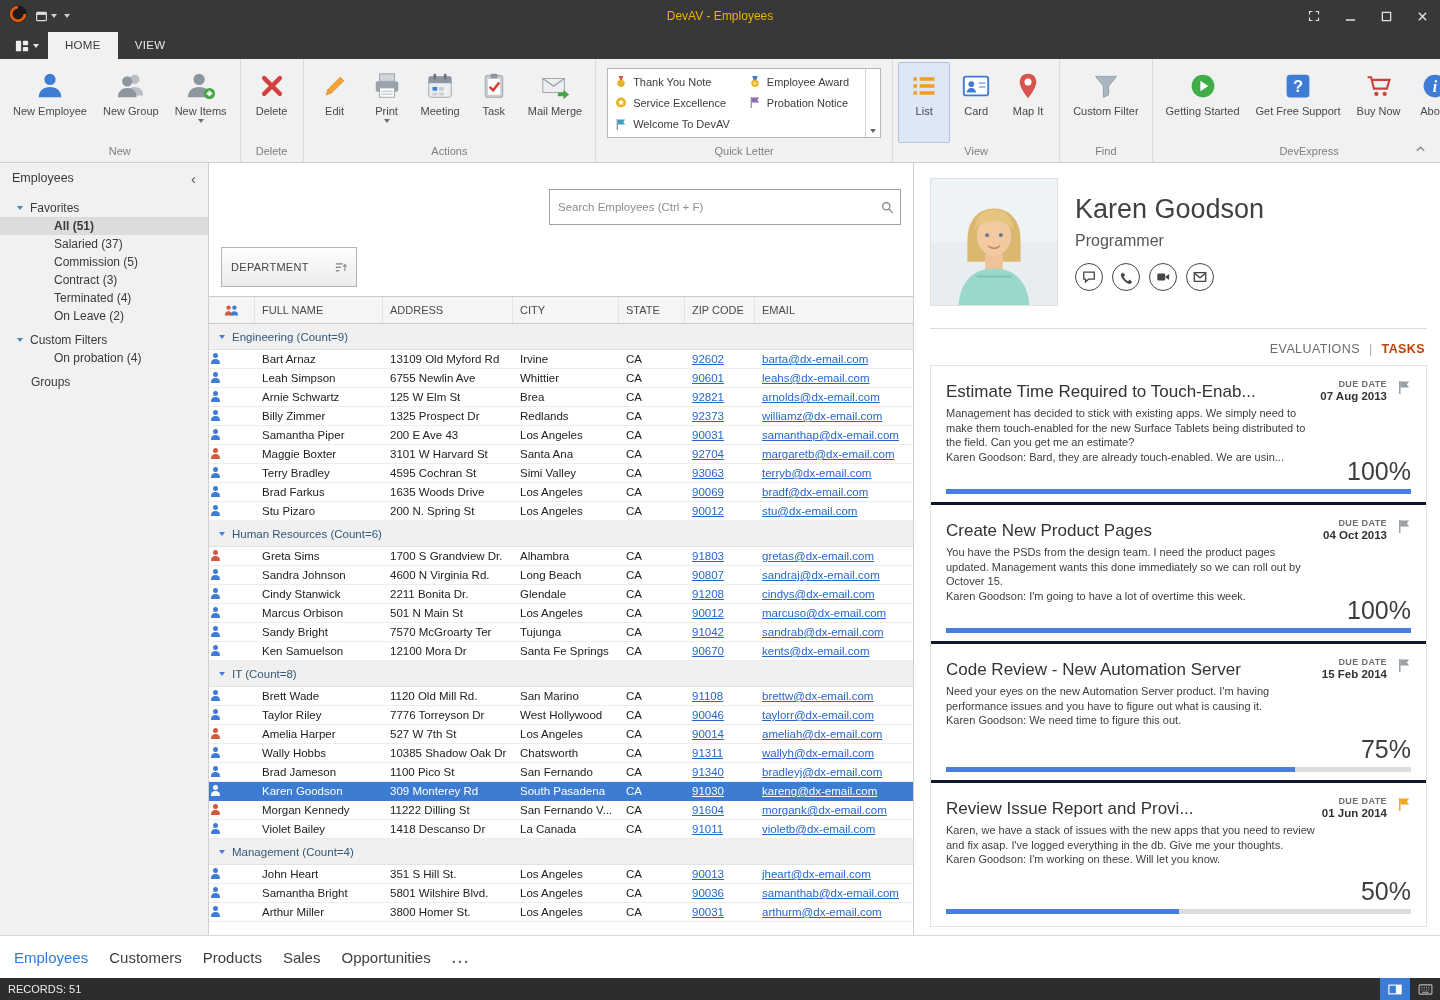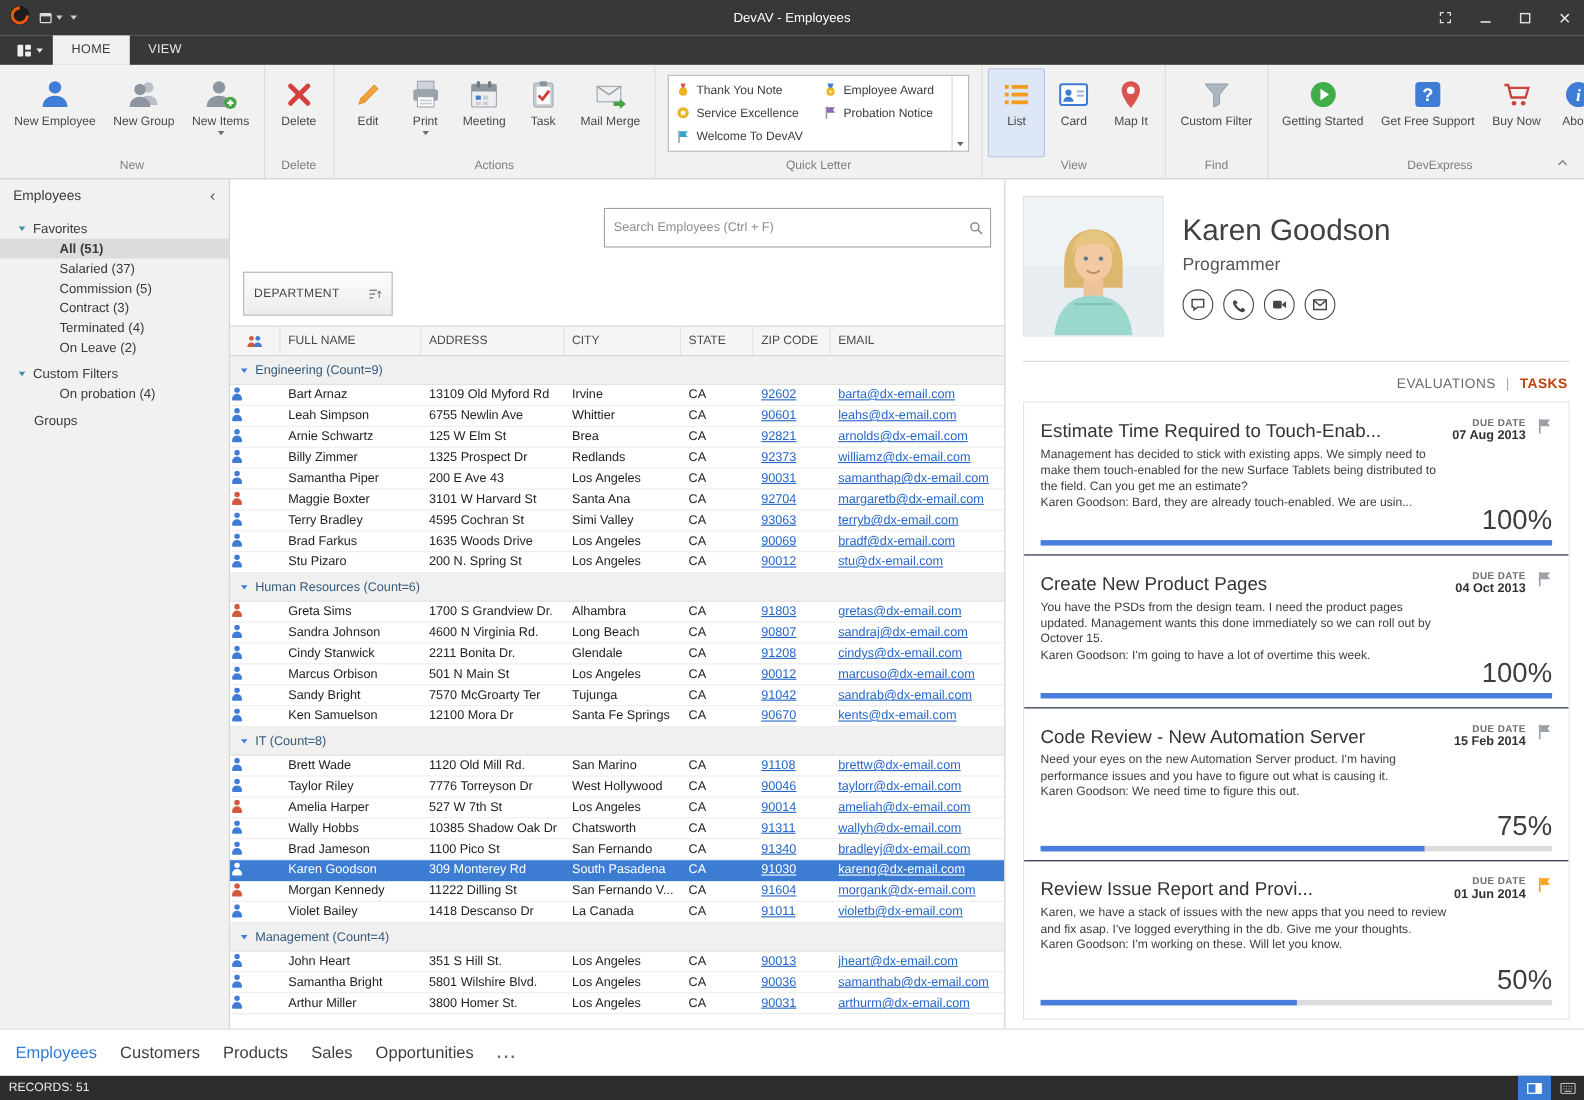--- a/index.html
+++ b/index.html
@@ -3,21 +3,21 @@
 <meta charset="utf-8">
 <style>
   html,body{margin:0;padding:0;width:1440px;height:1000px;overflow:hidden;
     font-family:"Liberation Sans",sans-serif;background:#fff;}
   *{box-sizing:border-box;}
   .app{width:1440px;height:1000px;display:flex;flex-direction:column;}
 
   
   .titlebar{height:32px;background:#383838;display:flex;align-items:center;position:relative;flex:0 0 auto;}
   .tb-left{display:flex;align-items:center;gap:7px;padding-left:8px;z-index:1;}
-  .tb-title{position:absolute;left:0;right:0;text-align:center;font-size:12px;color:#ffffff;}
+  .tb-title{position:absolute;left:0;right:0;text-align:center;font-size:12px;color:#eab308;}
   .tb-controls{margin-left:auto;display:flex;z-index:1;}
   .tb-btn{width:36px;height:32px;display:flex;align-items:center;justify-content:center;color:#e2e2e2;cursor:default;}
   .caret-down{width:0;height:0;border-left:3.5px solid transparent;border-right:3.5px solid transparent;border-top:4px solid currentColor;display:inline-block;}
   .tb-left .caret-down{color:#cfcfcf;}
 
   
   .ribbon-tabs{height:27px;background:#383838;display:flex;align-items:flex-end;padding-left:6px;flex:0 0 auto;}
   .app-menu{height:27px;width:42px;display:flex;align-items:center;justify-content:center;gap:4px;color:#eee;}
   .rtab{padding:0 17px;height:27px;line-height:27px;font-size:11.5px;color:#e8e8e8;letter-spacing:.3px;}
   .rtab.active{background:#f1f1f1;color:#3a3a3a;}
@@ -83,21 +83,21 @@
   .profile{display:flex;gap:17px;}
   .photo{width:128px;height:128px;flex:0 0 auto;border:1px solid #e0e0e0;}
   .pname{font-size:27px;color:#404040;margin-top:16px;}
   .prole{font-size:16px;color:#565656;margin-top:7px;}
   .pactions{display:flex;gap:9px;margin-top:13px;}
   .circle-btn{width:28px;height:28px;border:1.6px solid #464646;border-radius:50%;display:flex;align-items:center;justify-content:center;color:#464646;}
   .dtabs{margin-top:22px;border-top:1px solid #dadada;padding:13px 2px 0;text-align:right;font-size:12.5px;letter-spacing:.4px;color:#6b6b6b;}
   .dtab.active{color:#c2410c;font-weight:bold;}
   .dtab-sep{margin:0 9px;color:#a8a8a8;}
   .tasks{margin-top:9px;border:1px solid #e3e3e3;flex:1;overflow:hidden;}
-  .task{height:139px;padding:13px 15px 0;border-bottom:1px solid #0f172a;position:relative;}
+  .task{height:139px;padding:13px 15px 0;border-bottom:3px solid #0f172a;position:relative;}
   .task:last-child{border-bottom:0;}
   .t-head{display:flex;align-items:flex-start;}
   .t-title{flex:1;font-size:17px;color:#333;white-space:nowrap;overflow:hidden;padding-top:3px;}
   .t-due{text-align:right;margin:0 10px 0 8px;flex:0 0 auto;}
   .t-due-label{font-size:9px;font-weight:bold;color:#6e6e6e;letter-spacing:.4px;}
   .t-due-date{font-size:11.5px;font-weight:bold;color:#333;margin-top:1px;}
   .t-flag{margin-top:1px;color:#9aa0a6;}
   .t-flag.orange{color:#f5a623;}
   .t-flag.gray{color:#9aa0a6;}
   .t-body{font-size:11px;color:#3d3d3d;line-height:1.33;margin-top:4px;max-width:372px;}

